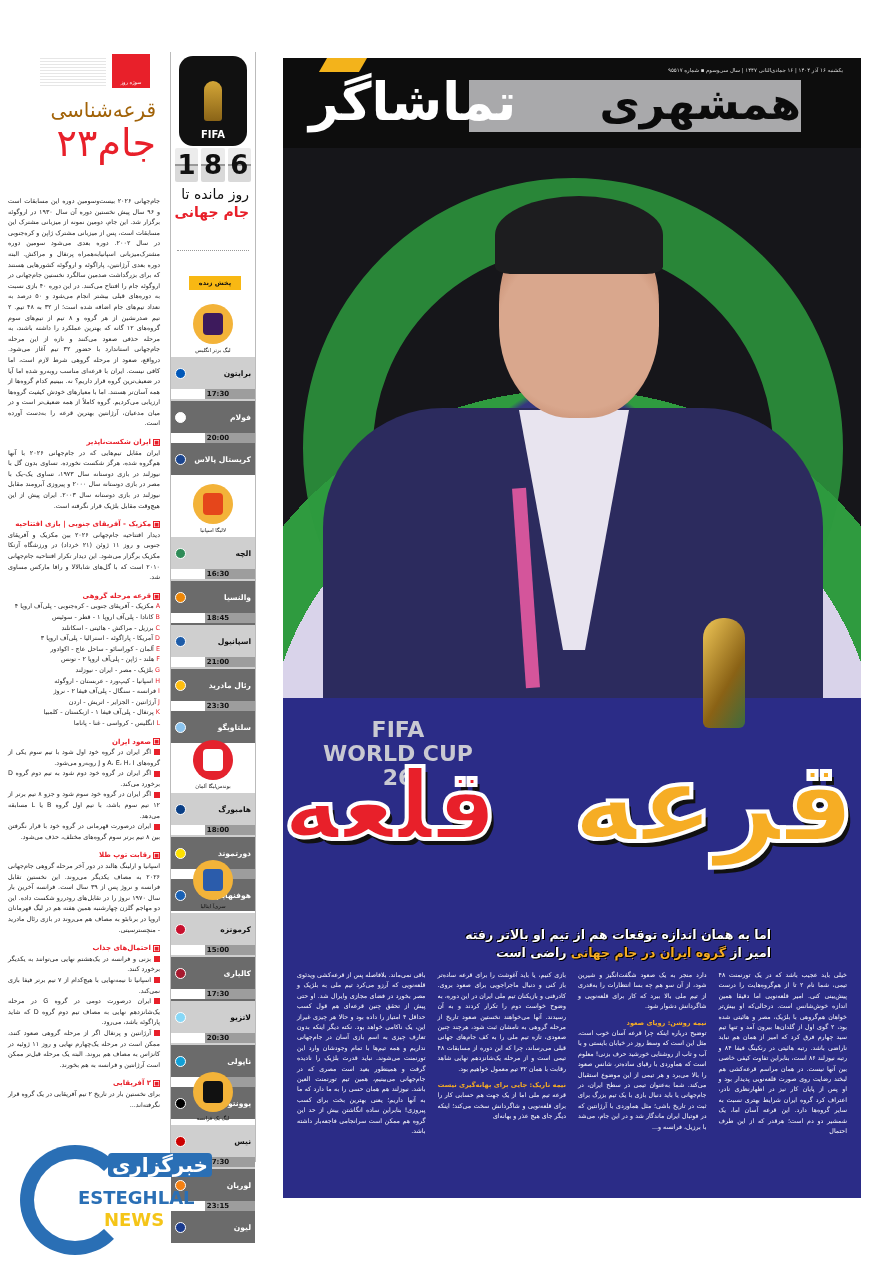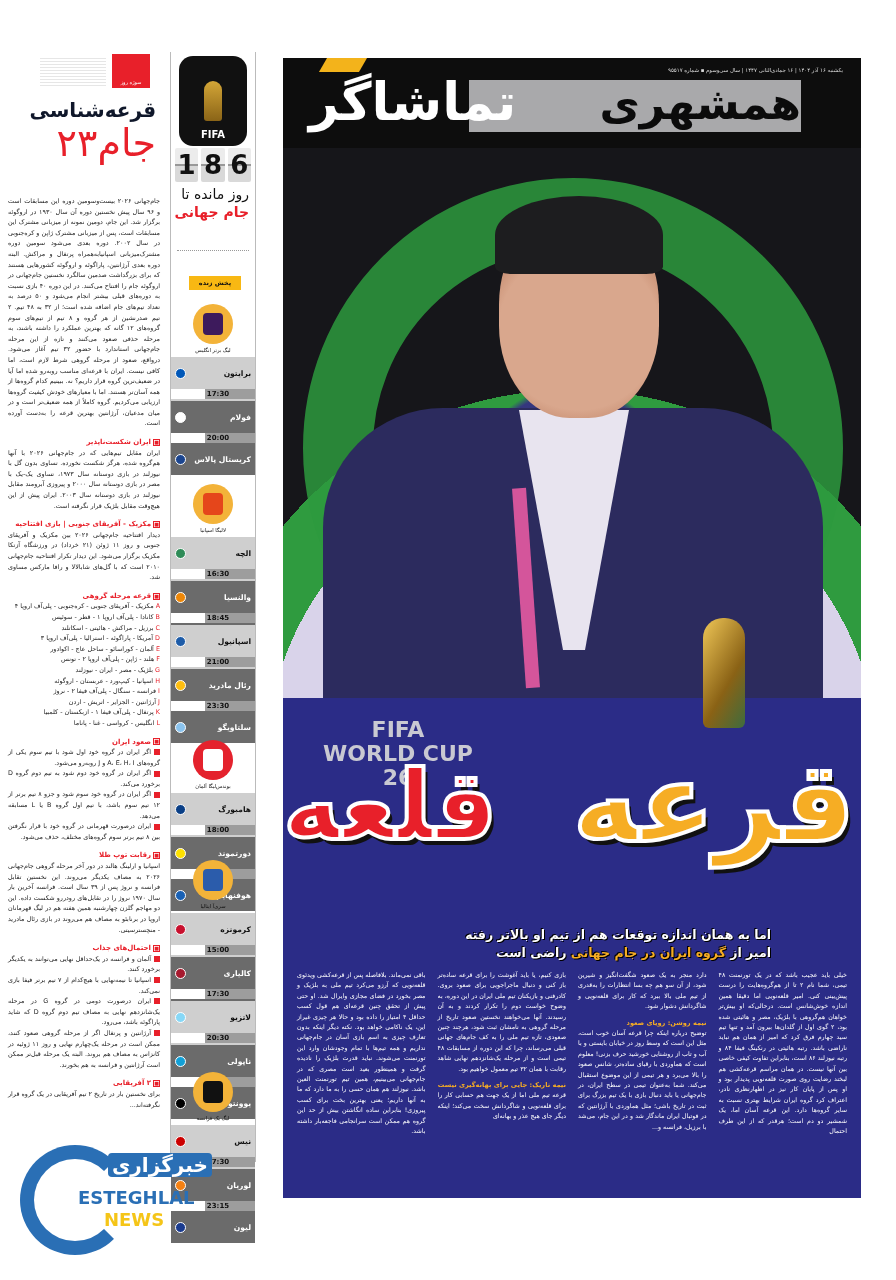--- a/index.html
+++ b/index.html
@@ -1,20 +1,20 @@
 <!DOCTYPE html>
 <html><head>
 <meta charset="utf-8">
 <style>
 *{box-sizing:border-box;margin:0;padding:0}
 body{width:896px;height:1280px;background:#fff;font-family:"DejaVu Sans",sans-serif;position:relative;overflow:hidden;direction:ltr}
 .left-col{position:absolute;left:0;top:40px;width:168px;height:1240px;direction:rtl;padding:0 10px 0 8px}
 .tag-box{position:absolute;right:18px;top:14px;width:38px;height:34px;background:#e8202a;color:#fff;font-size:5px;display:flex;align-items:flex-end;justify-content:center;padding-bottom:3px}
 .lines-deco{position:absolute;left:40px;top:16px;width:66px;height:30px;background:repeating-linear-gradient(#fff 0 2px,#e6e6e6 2px 3px)}
-.kicker{position:absolute;right:12px;top:58px;font-size:20px;font-weight:bold;color:#0f172a;white-space:nowrap}
+.kicker{position:absolute;right:12px;top:58px;font-size:20px;font-weight:normal;color:#a16207;white-space:nowrap}
 .big-title{position:absolute;right:12px;top:84px;font-size:38px;font-weight:normal;color:#e8202a;line-height:1;white-space:nowrap}
 .left-text{position:absolute;top:156px;right:8px;left:8px;font-size:6.4px;line-height:10.6px;color:#222;text-align:justify}
 .left-text h4{color:#e8202a;font-size:7px;margin-top:8px;display:flex;align-items:center;gap:2px}
 .left-text h4 .box{display:inline-block;width:7px;height:7px;border:1px solid #e8202a;font-size:5px;line-height:5px;text-align:center}
 .left-text p{margin:0}
 .left-text .bullet{display:inline-block;width:6px;height:6px;background:#e8202a;margin-left:3px;vertical-align:middle}
 .left-text .grp-letter{color:#e8202a}
 .mid-col{position:absolute;left:170px;top:52px;width:86px;height:1110px;border-left:1px solid #bbb;border-right:1px solid #bbb}
 .logo26{position:absolute;left:8px;top:4px;width:68px;height:90px;background:#111;border-radius:14px;display:flex;flex-direction:column;align-items:center;justify-content:flex-end;padding-bottom:6px}
 .logo26 .trophy{width:18px;height:40px;background:linear-gradient(#d4a637,#8a6417);border-radius:9px 9px 3px 3px;margin-bottom:8px}
@@ -113,21 +113,21 @@
     <p><span class="bullet"></span><span>ایران درصورت قهرمانی در گروه خود با قرار نگرفتن بین ۸ تیم برتر سوم گروه‌های مختلف، حذف می‌شود.</span></p>
     <h4>
         <span class="box">■</span>
         <span>رقابت توپ طلا</span>
       </h4>
     <p>اسپانیا و ارلینگ هالند در دور آخر مرحله گروهی جام‌جهانی ۲۰۲۶ به مصاف یکدیگر می‌روند. این نخستین تقابل فرانسه و نروژ پس از ۳۹ سال است. فرانسه آخرین بار سال ۱۹۷۰ نروژ را در تقابل‌های رودررو شکست داده. این دو مهاجم گلزن چهارشنبه همین هفته هم در لیگ قهرمانان اروپا در برنابئو به مصاف هم می‌روند در بازی رئال مادرید - منچسترسیتی.</p>
     <h4>
         <span class="box">■</span>
         <span>احتمال‌های جذاب</span>
       </h4>
-    <p><span class="bullet"></span><span>آلمان و فرانسه در یک‌حداقل نهایی می‌توانند به یکدیگر برخورد کنند.</span></p>
+    <p><span class="bullet"></span><span>بزنی و فرانسه در یک‌هشتم نهایی می‌توانند به یکدیگر برخورد کنند.</span></p>
     <p><span class="bullet"></span><span>اسپانیا تا نیمه‌نهایی با هیچ‌کدام از ۷ تیم برتر فیفا بازی نمی‌کند.</span></p>
     <p><span class="bullet"></span><span>ایران درصورت دومی در گروه G در مرحله یک‌شانزدهم نهایی به مصاف تیم دوم گروه D که شاید پاراگوئه باشد، می‌رود.</span></p>
     <p><span class="bullet"></span><span>آرژانتین و پرتغال اگر از مرحله گروهی صعود کنند، ممکن است در مرحله یک‌چهارم نهایی و روز ۱۱ ژوئیه در کانزاس به مصاف هم بروند. البته یک مرحله قبل‌تر ممکن است آرژانتین و فرانسه به هم بخورند.</span></p>
     <h4>
         <span class="box">■</span>
         <span>۲ آفریقایی</span>
       </h4>
     <p>برای نخستین بار در تاریخ ۲ تیم آفریقایی در یک گروه قرار نگرفته‌اند...</p>
   </div>
 </div>

